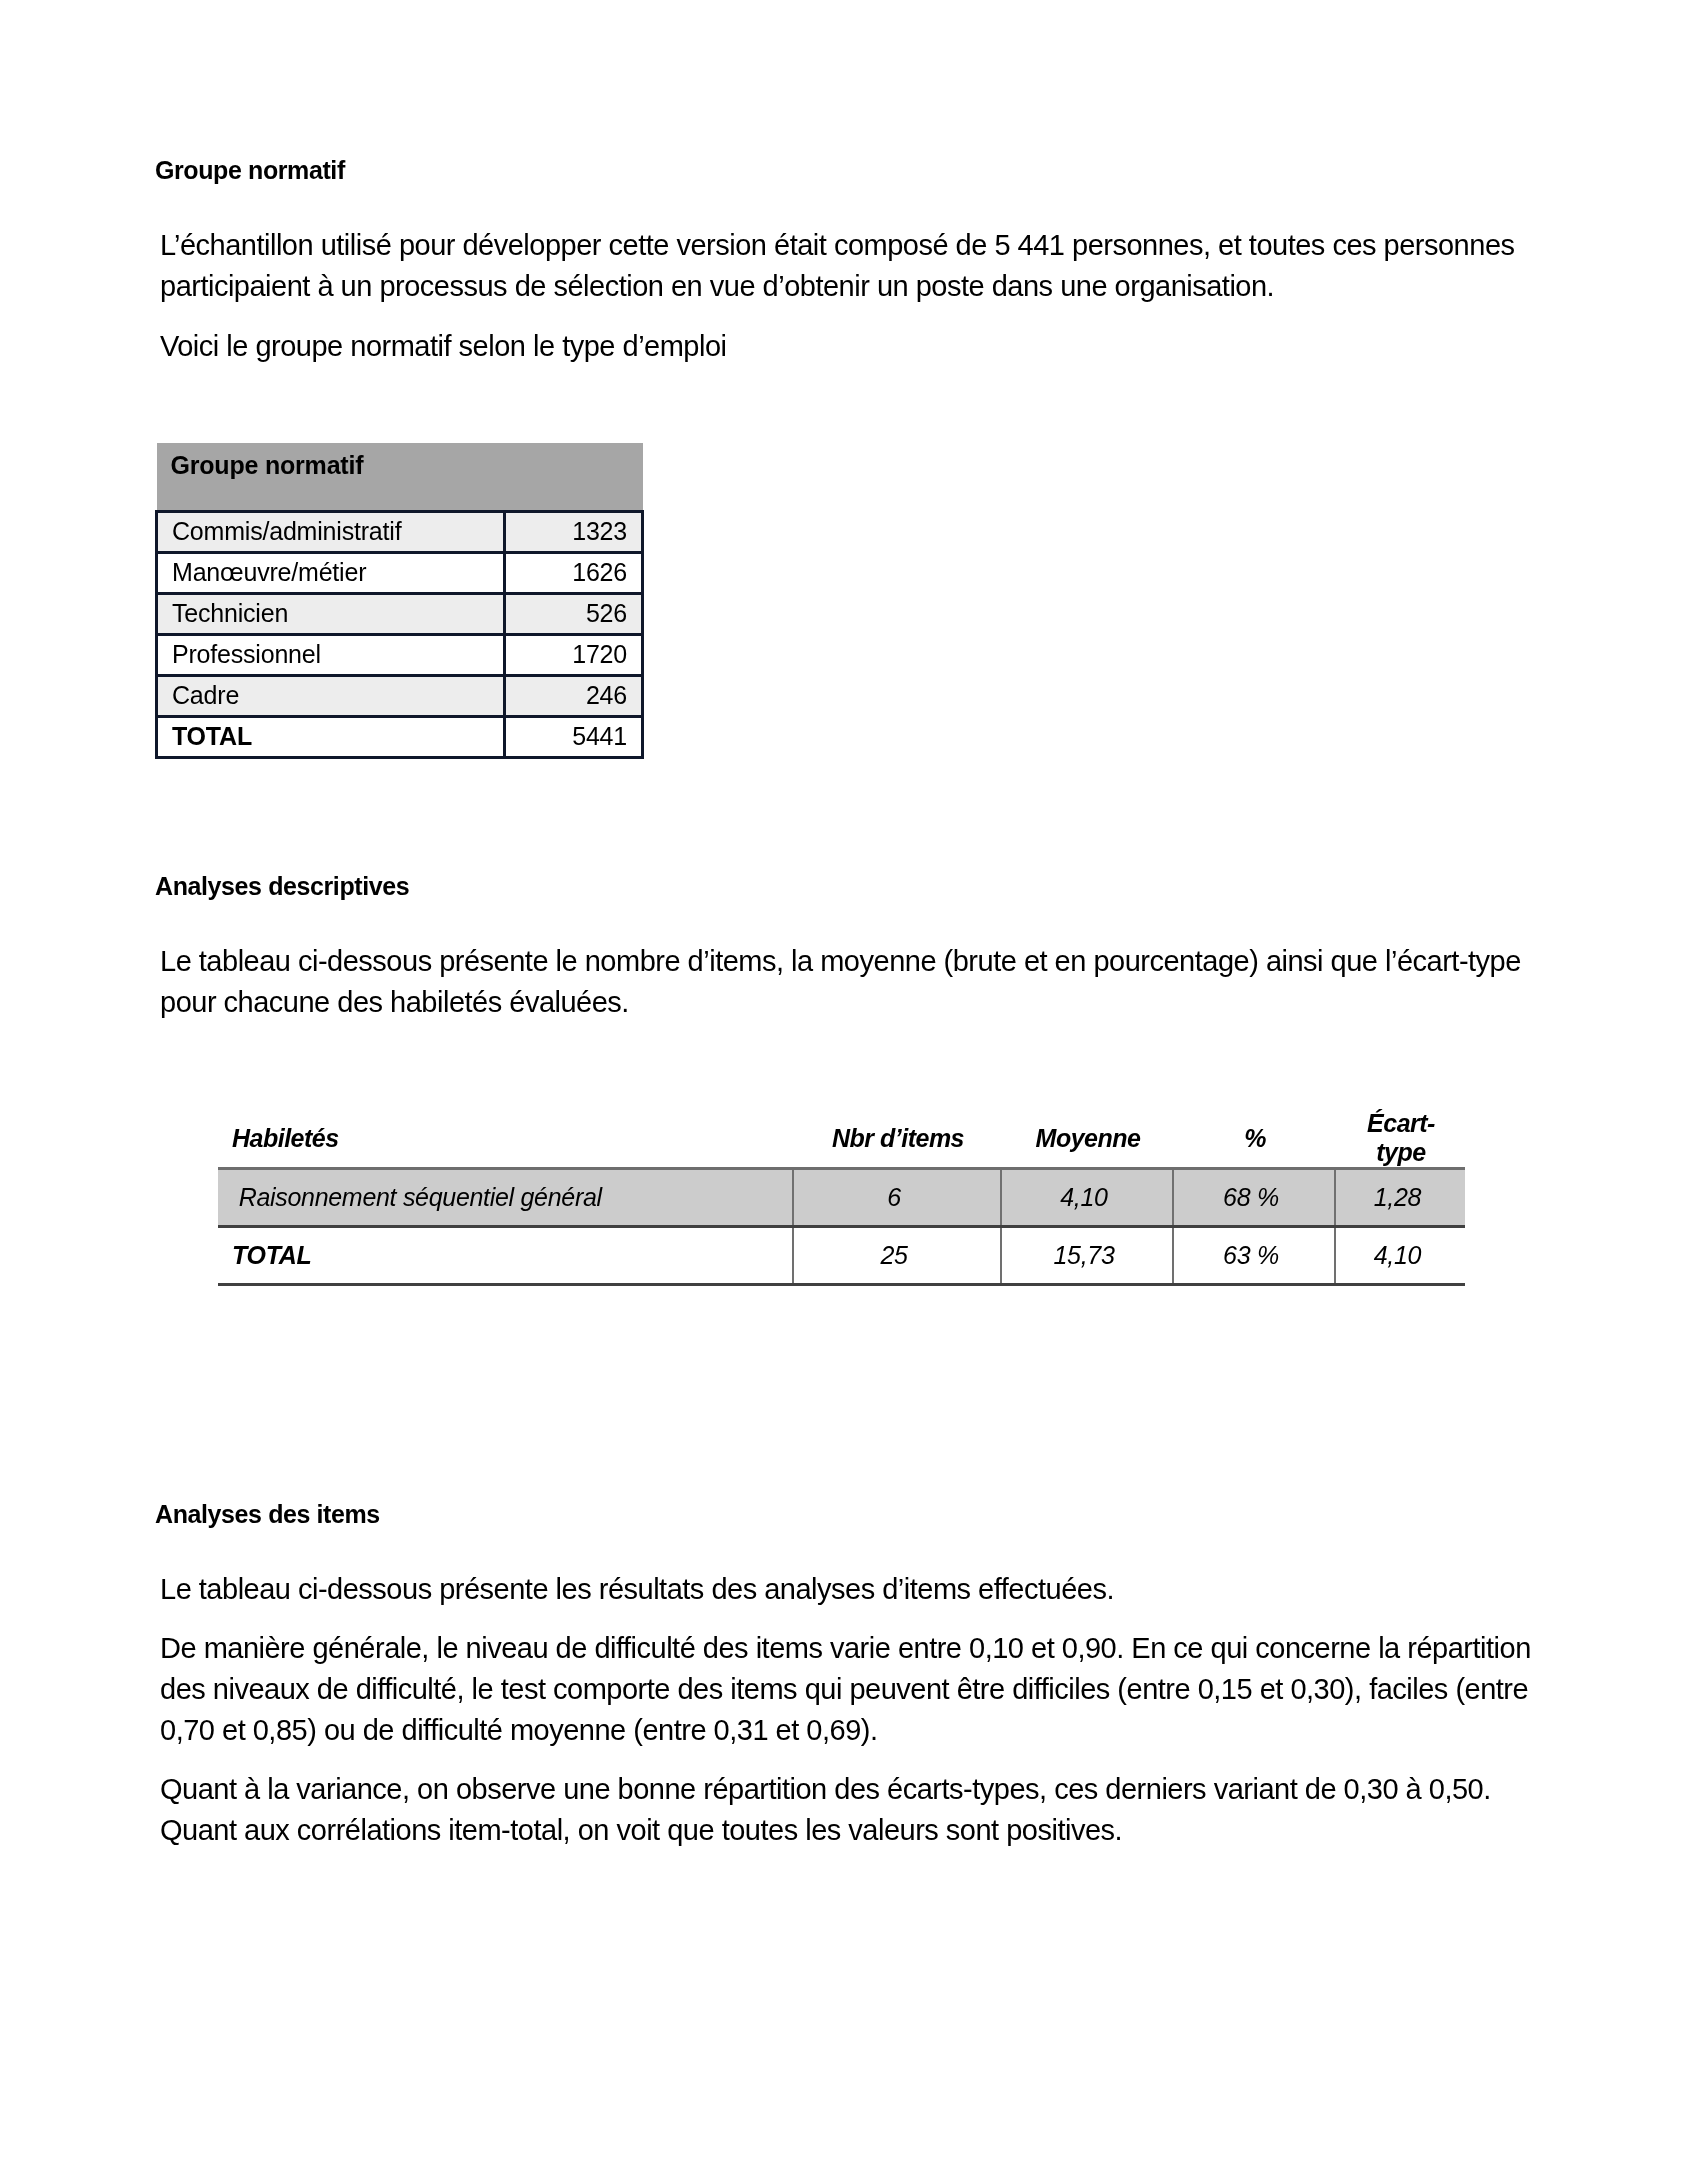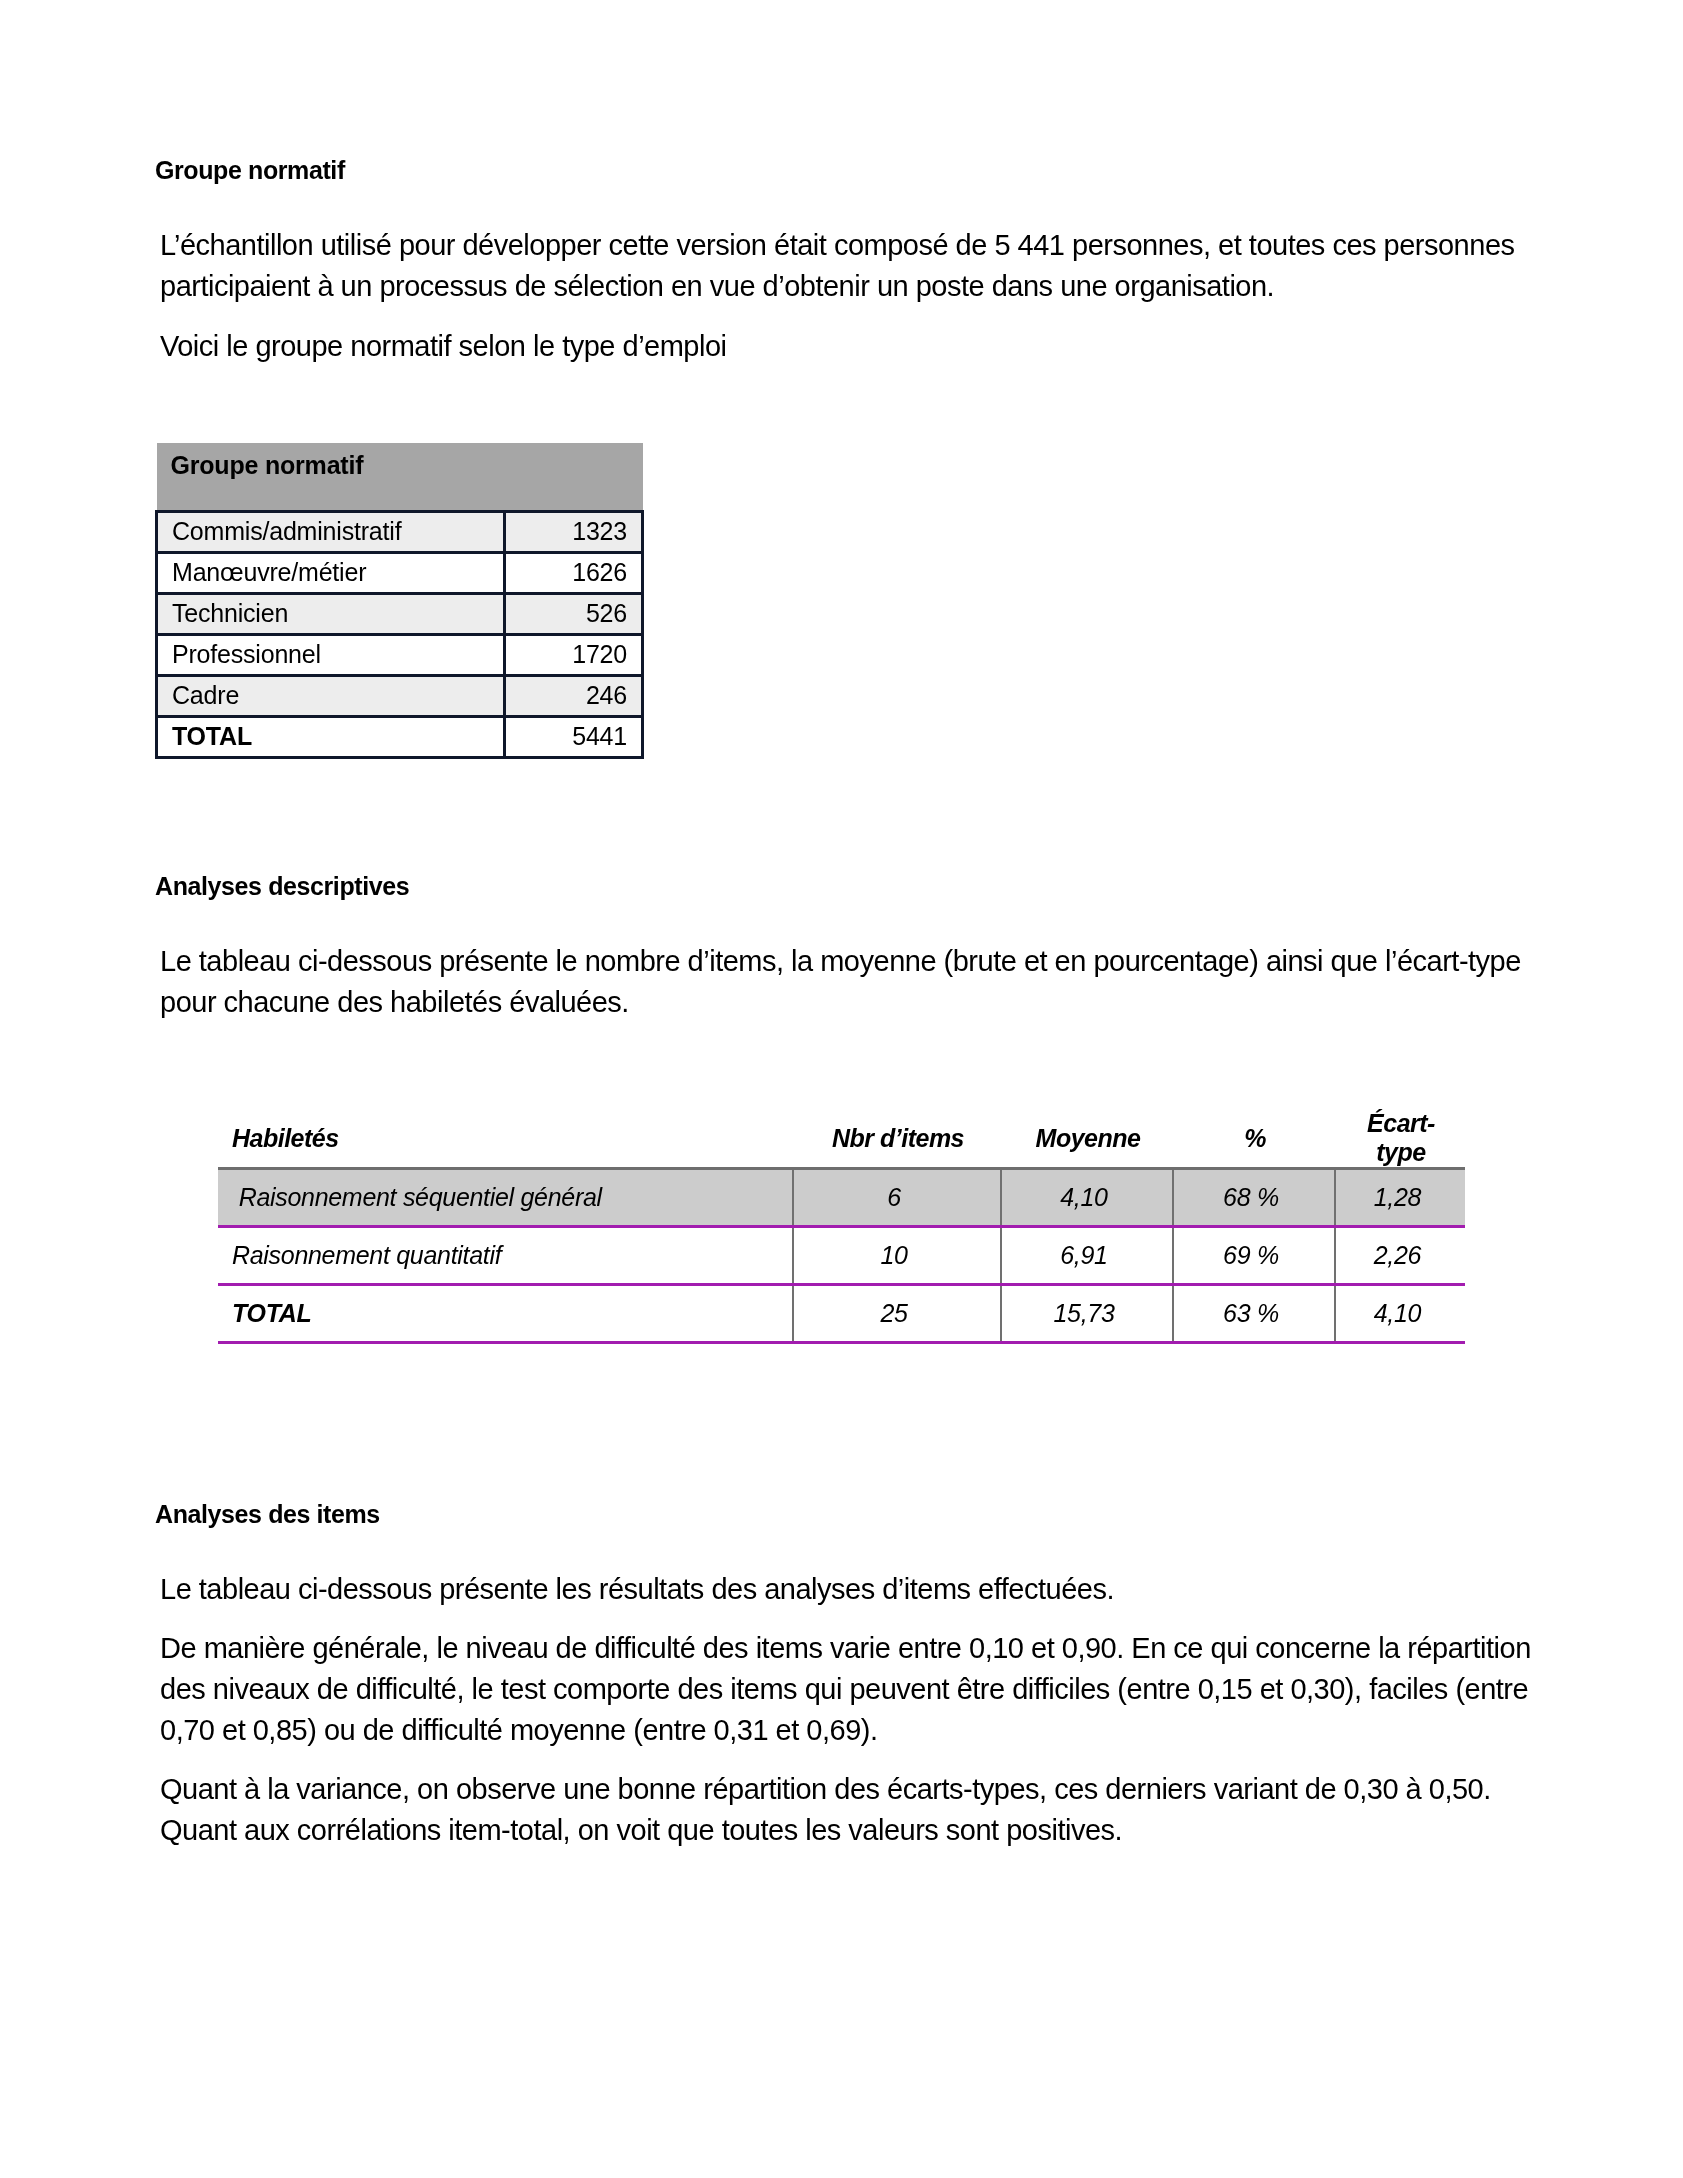--- a/index.html
+++ b/index.html
@@ -15,21 +15,21 @@
   .t1 td.num { text-align: right; width: 138px; margin-left: 28px; }
   .t1 tr.alt td { background: #ededed; }
   .t1 tr.total td { font-weight: bold; }
   .t1 tr.total td.num { font-weight: normal; }
 
   
   .t2 { position: absolute; left: 218px; top: 1109px; width: 1247px; border-collapse: collapse; font-size: 25px; font-style: italic; }
   .t2 th { font-weight: bold; height: 50px; padding: 0 12px 0 14px; vertical-align: middle; letter-spacing: -0.5px; border-bottom: 3px solid #6e6e6e; }
   .t2 th.l { text-align: left; }
   .t2 th.c { text-align: center; }
-  .t2 td { height: 55px; border-bottom: 3px solid #a21caf; padding: 0 20px 0 14px; letter-spacing: -0.3px; }
+  .t2 td { height: 55px; border-bottom: 3px solid #404040; padding: 0 20px 0 14px; letter-spacing: -0.3px; }
   .t2 td.c { text-align: center; border-left: 2px solid #707070; }
   .t2 tr.shade td { background: #cccccc; }
   .t2 tr.total td.l { font-weight: bold; }
 </style>
 </head>
 <body>
 
 <div class="page">
 
   <h2 class="h" style="top:156px;">Groupe normatif</h2>
@@ -84,27 +84,20 @@
       </tr>
     </thead>
     <tbody>
       <tr class="shade">
         <td class="l" style="white-space:pre;"> Raisonnement séquentiel général</td>
         <td class="c">6</td>
         <td class="c">4,10</td>
         <td class="c">68 %</td>
         <td class="c">1,28</td>
       </tr>
-      <tr>
-        <td class="l">Raisonnement quantitatif</td>
-        <td class="c">10</td>
-        <td class="c">6,91</td>
-        <td class="c">69 %</td>
-        <td class="c">2,26</td>
-      </tr>
       <tr class="total">
         <td class="l">TOTAL</td>
         <td class="c">25</td>
         <td class="c">15,73</td>
         <td class="c">63 %</td>
         <td class="c">4,10</td>
       </tr>
     </tbody>
   </table>
 

